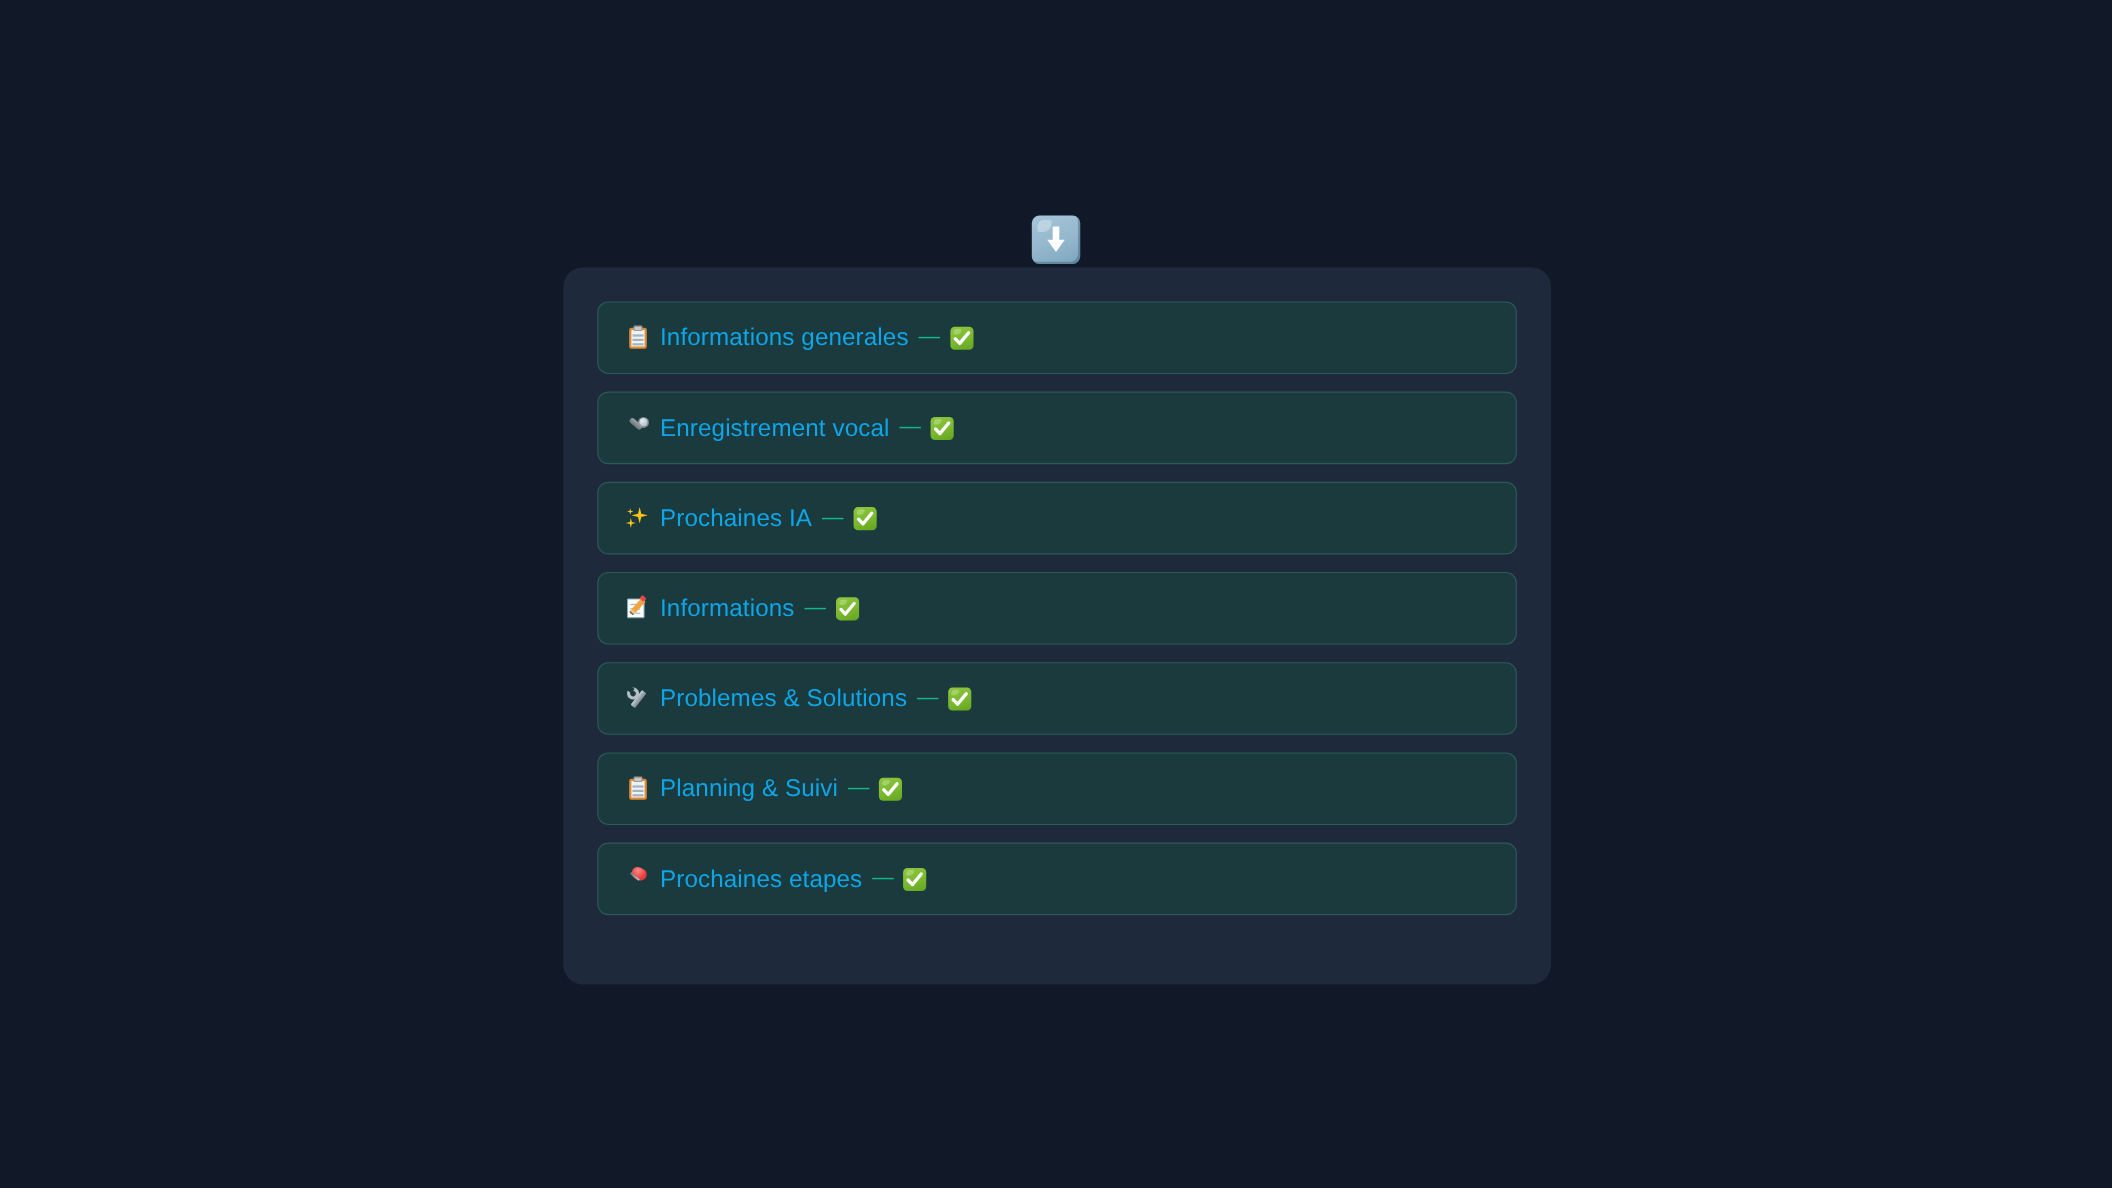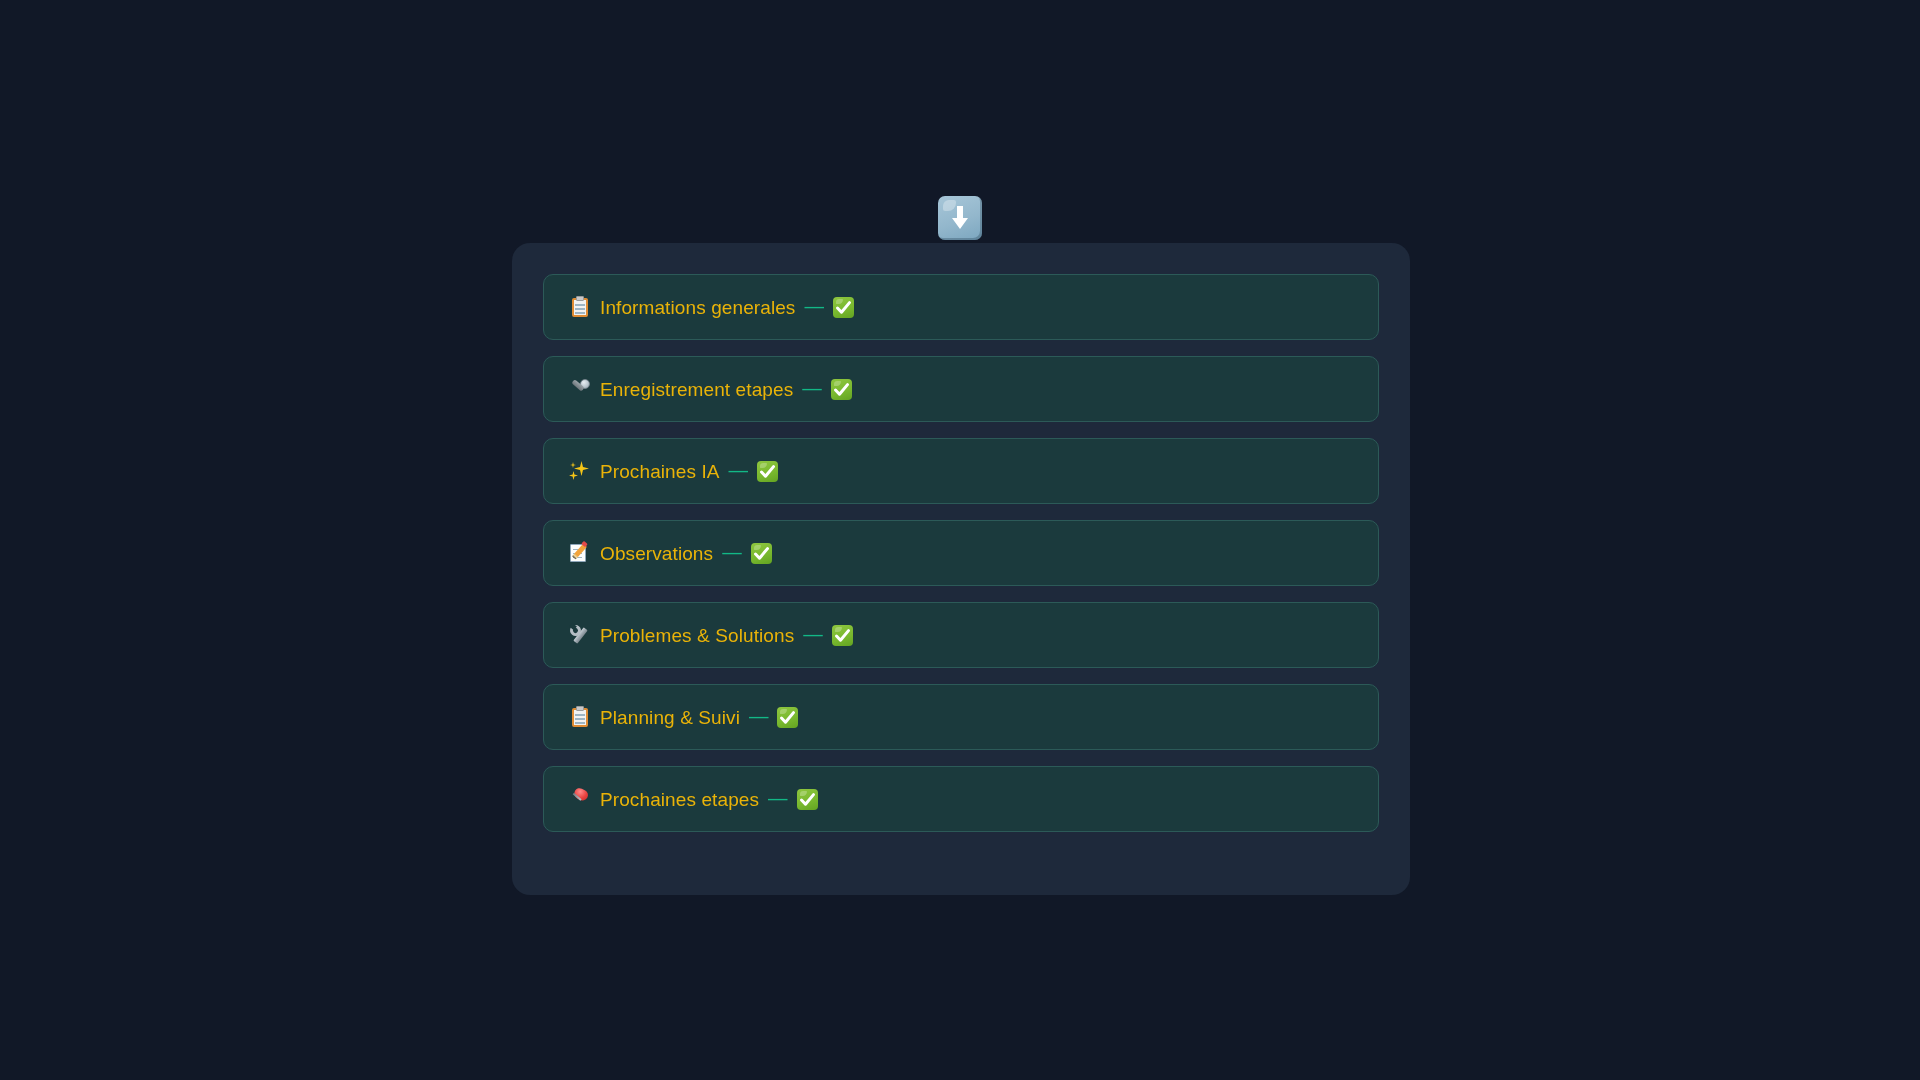--- a/index.html
+++ b/index.html
@@ -90,22 +90,22 @@
   .row-emoji {
     display: inline-block;
     width: 22px;
     height: 22px;
     margin-right: 9px;
     flex: 0 0 auto;
     position: relative;
   }
 
   .row-label {
-    font-size: 19px;
-    color: #eab308;
+    font-size: 22px;
+    color: #0ea5e9;
     letter-spacing: 0.1px;
     line-height: 1;
   }
 
   .row-dash {
     font-size: 19.5px;
     color: #12b886;
     padding: 0 9px 0 9px;
     line-height: 1;
   }
@@ -284,21 +284,21 @@
           </span>
         </div>
       </div>
 
       <div class="section-row">
         <div class="row-inner">
           <span class="row-emoji emo-mic">
             <span class="mic-head"></span>
             <span class="mic-stem"></span>
           </span>
-          <span class="row-label">Enregistrement etapes</span>
+          <span class="row-label">Enregistrement vocal</span>
           <span class="row-dash">—</span>
           <span class="check-emoji">
             <svg width="21" height="21" viewBox="0 0 21 21" aria-hidden="true">
               <path d="M4.5 11 L8.5 15.2 L16.5 5.6" stroke="#ffffff" stroke-width="3" fill="none" stroke-linecap="round" stroke-linejoin="round"></path>
             </svg>
           </span>
         </div>
       </div>
 
       <div class="section-row">
@@ -321,21 +321,21 @@
       <div class="section-row">
         <div class="row-inner">
           <span class="row-emoji emo-memo">
             <span class="memo-page"></span>
             <span class="memo-line" style="top:7px"></span>
             <span class="memo-line" style="top:11px"></span>
             <span class="memo-line" style="top:15px"></span>
             <span class="memo-pencil"></span>
             <span class="memo-eraser"></span>
           </span>
-          <span class="row-label">Observations</span>
+          <span class="row-label">Informations</span>
           <span class="row-dash">—</span>
           <span class="check-emoji">
             <svg width="21" height="21" viewBox="0 0 21 21" aria-hidden="true">
               <path d="M4.5 11 L8.5 15.2 L16.5 5.6" stroke="#ffffff" stroke-width="3" fill="none" stroke-linecap="round" stroke-linejoin="round"></path>
             </svg>
           </span>
         </div>
       </div>
 
       <div class="section-row">

